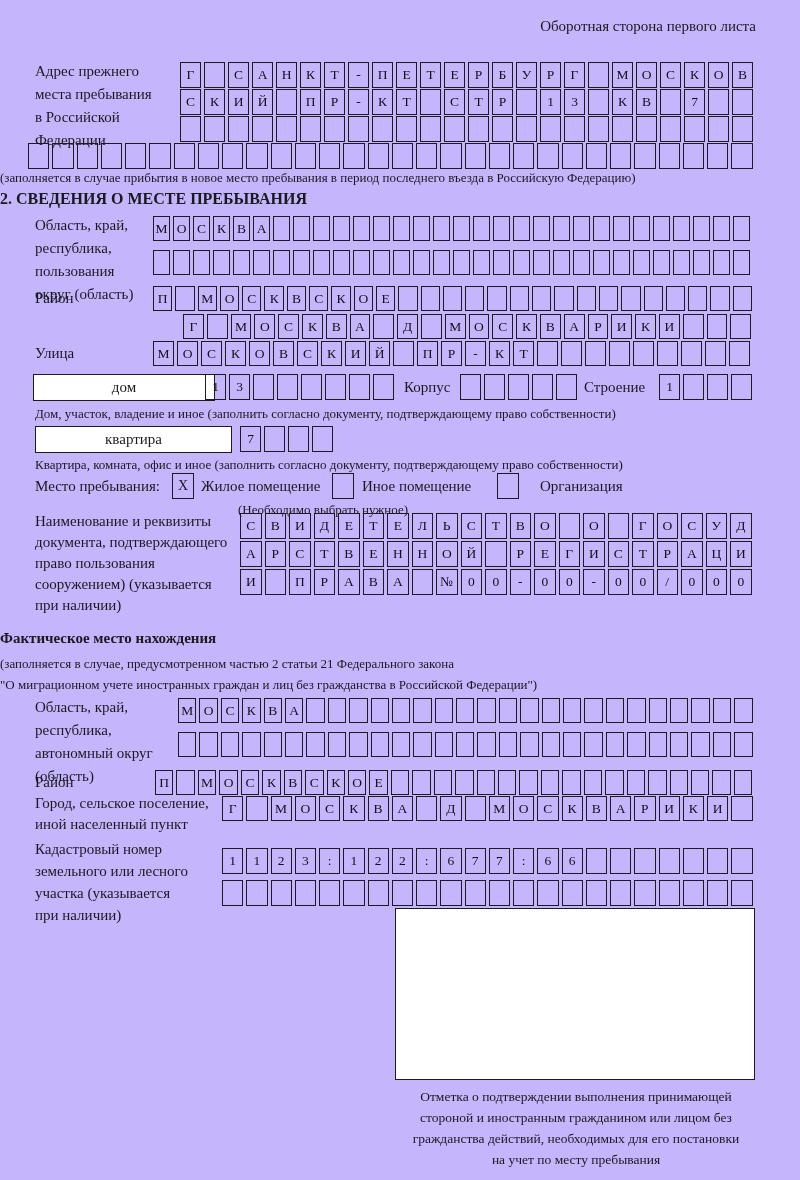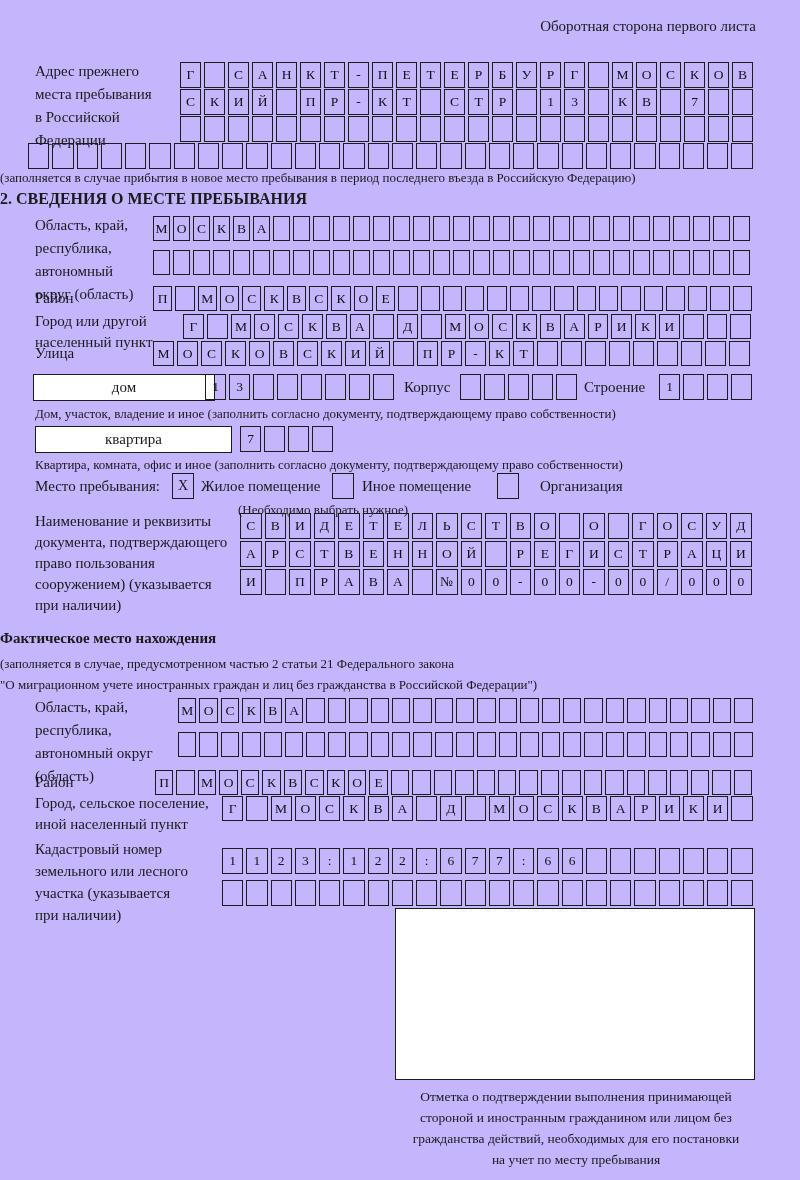--- a/index.html
+++ b/index.html
@@ -160,21 +160,21 @@
       <span class="cell"></span>
       <span class="cell"></span>
     </div>
   <div class="cap center" style="top:170px">(заполняется в случае прибытия в новое место пребывания в период последнего въезда в Российскую Федерацию)</div>
 
   <div class="title center" style="top:190px">2. СВЕДЕНИЯ О МЕСТЕ ПРЕБЫВАНИЯ</div>
 
   <div class="abs lbl" style="left:35px;top:214px;width:118px">
       <div>Область, край,</div>
       <div>республика,</div>
-      <div>автономный</div>
+      <div>пользования</div>
       <div>округ (область)</div>
     </div>
   <div class="cells short" style="left:153px;top:216px;--p:20px">
       <span class="cell">М</span>
       <span class="cell">О</span>
       <span class="cell">С</span>
       <span class="cell">К</span>
       <span class="cell">В</span>
       <span class="cell">А</span>
       <span class="cell"></span>
@@ -259,24 +259,20 @@
       <span class="cell"></span>
       <span class="cell"></span>
       <span class="cell"></span>
       <span class="cell"></span>
       <span class="cell"></span>
       <span class="cell"></span>
       <span class="cell"></span>
       <span class="cell"></span>
     </div>
 
-  <div class="abs lbl lh21" style="left:35px;top:311px;width:150px">
-      <div>Город или другой</div>
-      <div>населенный пункт</div>
-    </div>
   <div class="cells short" style="left:183px;top:314px;--p:23.8px">
       <span class="cell">Г</span>
       <span class="cell"></span>
       <span class="cell">М</span>
       <span class="cell">О</span>
       <span class="cell">С</span>
       <span class="cell">К</span>
       <span class="cell">В</span>
       <span class="cell">А</span>
       <span class="cell"></span>

